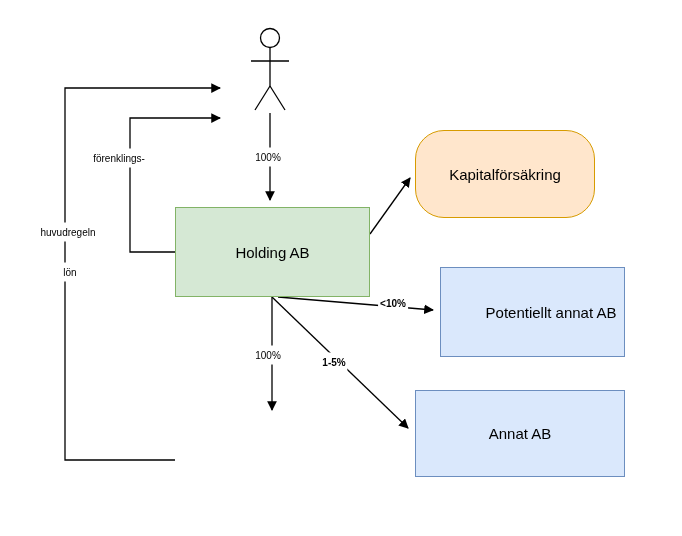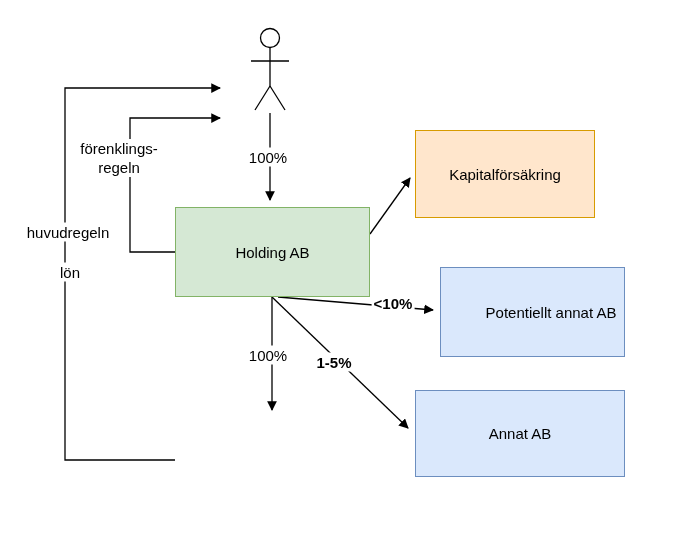--- a/index.html
+++ b/index.html
@@ -25,28 +25,28 @@
     display: flex;
     align-items: center;
     justify-content: center;
     box-sizing: border-box;
     font-size: 15px;
     color: #000000;
     text-align: center;
     border: 1px solid #000;
   }
   .node.green  { background: var(--green-fill);  border-color: var(--green-stroke); }
-  .node.orange { background: var(--orange-fill); border-color: var(--orange-stroke); }
+  .node.orange { background: var(--orange-fill); border-color: var(--orange-stroke); border-radius: 29px; }
   .node.blue   { background: var(--blue-fill);   border-color: var(--blue-stroke); }
   .edge-label {
     position: absolute;
     transform: translate(-50%, -50%);
     background: #ffffff;
     color: #000000;
-    font-size: 15px;
+    font-size: 10px;
     line-height: 19px;
     padding: 0 2px;
     white-space: nowrap;
     text-align: center;
   }
   .edge-label .line { display: block; }
 </style>
 </head>
 <body>
 
@@ -96,21 +96,20 @@
 
   <div class="node blue" style="left:415px; top:390px; width:210px; height:87px;">
     <span>Annat AB</span>
   </div>
 
 
   <span class="edge-label" style="left:268px; top:157px;">100%</span>
 
   <div class="edge-label" style="left:119px; top:158px;">
     <span class="line">förenklings-</span>
-    <span class="line">regeln</span>
   </div>
 
   <span class="edge-label" style="left:68px; top:232px;">huvudregeln</span>
 
   <span class="edge-label" style="left:70px; top:272px;">lön</span>
 
   <span class="edge-label" style="left:268px; top:355px;">100%</span>
 
   <span class="edge-label" style="left:334px; top:362px;font-weight:bold;">1-5%</span>
 

